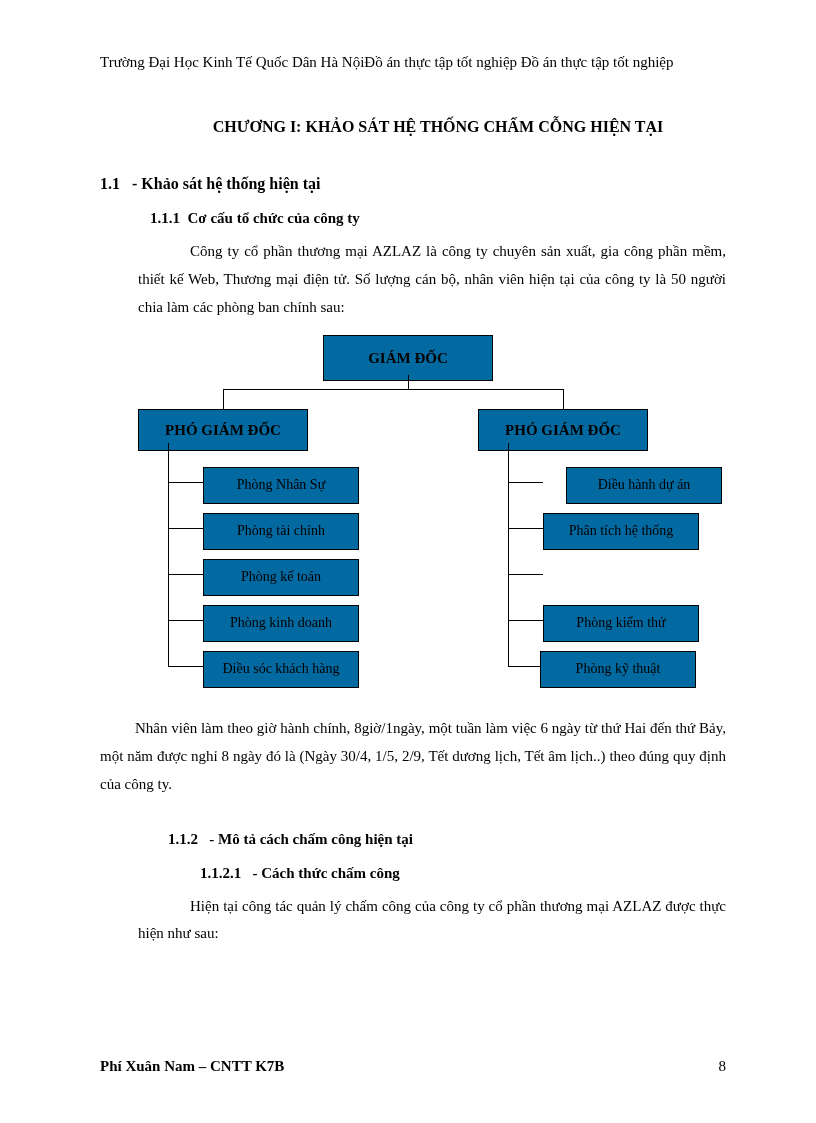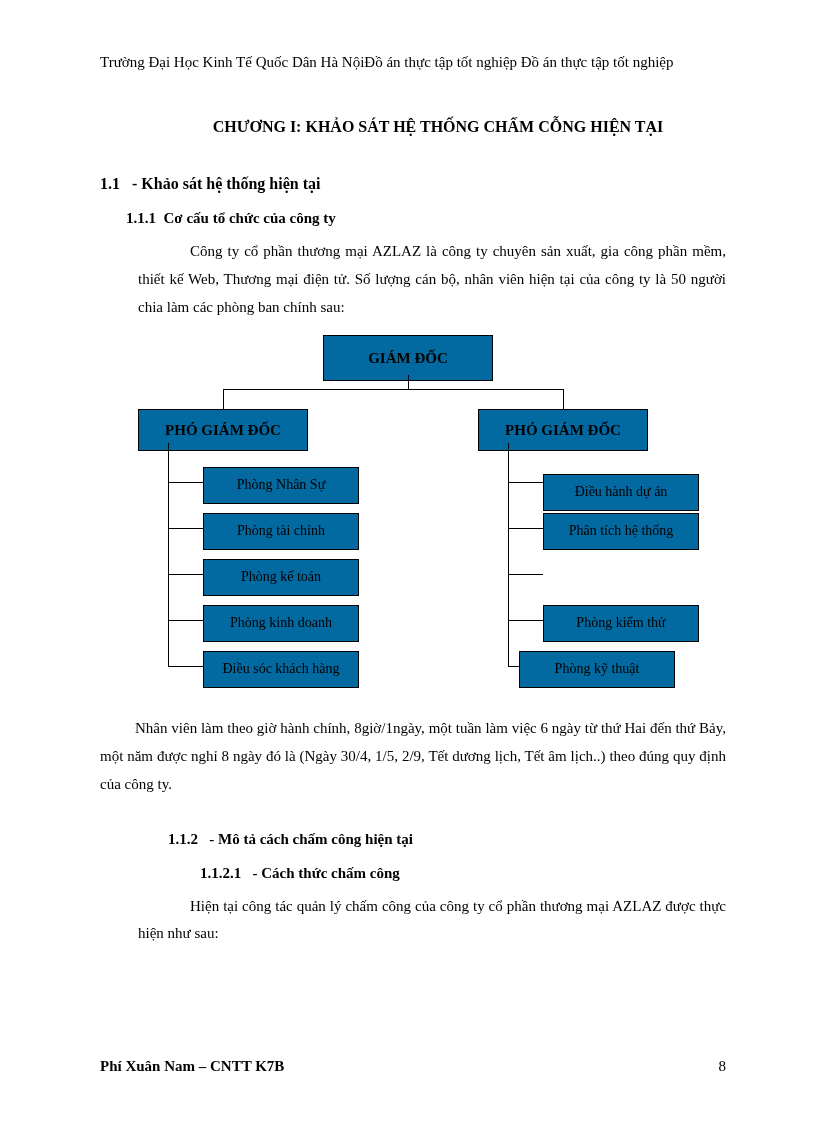--- a/index.html
+++ b/index.html
@@ -10,39 +10,39 @@
       color: #000;
       background: #fff;
       width: 816px;
       height: 1123px;
       padding: 50px 90px 50px 100px;
       position: relative;
     }
     .header-line { font-size: 15px; margin-bottom: 40px; }
     .chapter-title { font-weight: bold; font-size: 16px; text-align: center; margin: 10px 0 31px 50px; }
     .section-1-1 { font-weight: bold; font-size: 16px; margin-bottom: 10px; }
-    .subsection { font-weight: bold; font-size: 15px; margin-left: 26px; margin-bottom: 8px; }
+    .subsection { font-weight: bold; font-size: 15px; margin-left: 50px; margin-bottom: 8px; }
     .para { font-size: 15px; text-align: justify; margin: 0 0 6px 38px; line-height: 1.85; }
     .para.first { text-indent: 52px; }
     .after-chart { margin: 10px 0 6px 0; text-indent: 35px; line-height: 1.85; text-align: justify; }
     .sub-112 { font-weight: bold; font-size: 15px; margin-left: 68px; margin-top: 28px; }
     .sub-1121 { font-weight: bold; font-size: 15px; margin-left: 100px; margin-top: 10px; }
     .para2 { font-size: 15px; text-align: justify; margin: 8px 0 0 38px; text-indent: 52px; line-height: 1.85; }
     .footer { position: absolute; bottom: 45px; left: 100px; right: 90px; display: flex; justify-content: space-between; font-size: 15px; font-weight: bold; text-align: center; }
     .page-num { font-weight: normal; }
 
     
     .orgchart { position: relative; margin: 14px auto 10px 38px; height: 370px; font-size: 14px; }
     .box { position: absolute; border: 1px solid #000; background: #0369a1; text-align: center; padding: 6px 0; }
     .top-box { left: 185px; top: 0; width: 170px; font-weight: bold; font-size: 15px; padding: 10px 0; }
     .vp-left { left: 0; top: 74px; width: 170px; font-weight: bold; font-size: 15px; padding: 8px 0; }
     .vp-right { left: 340px; top: 74px; width: 170px; font-weight: bold; font-size: 15px; padding: 8px 0; }
     .dept { width: 156px; font-size: 14px; padding: 6px 8px; }
     .dl1 { left: 65px; top: 132px; } .dl2 { left: 65px; top: 178px; } .dl3 { left: 65px; top: 224px; } .dl4 { left: 65px; top: 270px; } .dl5 { left: 65px; top: 316px; }
-    .dr1 { left: 405px; top: 132px; margin-top: 7px; } .dr2 { left: 405px; top: 178px; } .dr3 { left: 405px; top: 224px; } .dr4 { left: 405px; top: 270px; } .dr5 { left: 381px; top: 316px; }
+    .dr1 { left: 428px; top: 132px; } .dr2 { left: 405px; top: 178px; } .dr3 { left: 405px; top: 224px; } .dr4 { left: 405px; top: 270px; } .dr5 { left: 402px; top: 316px; }
     .line { position: absolute; background: #000; }
     .hline { height: 1px; }
     .vline { width: 1px; }
   </style>
 </head>
 <body>
 
 <div class="header-line">Trường Đại Học Kinh Tế Quốc Dân Hà NộiĐồ án thực tập tốt nghiệp   Đồ án thực tập tốt nghiệp</div>
 
 <div class="chapter-title">CHƯƠNG I: KHẢO SÁT HỆ THỐNG CHẤM CỖNG HIỆN TẠI</div>

